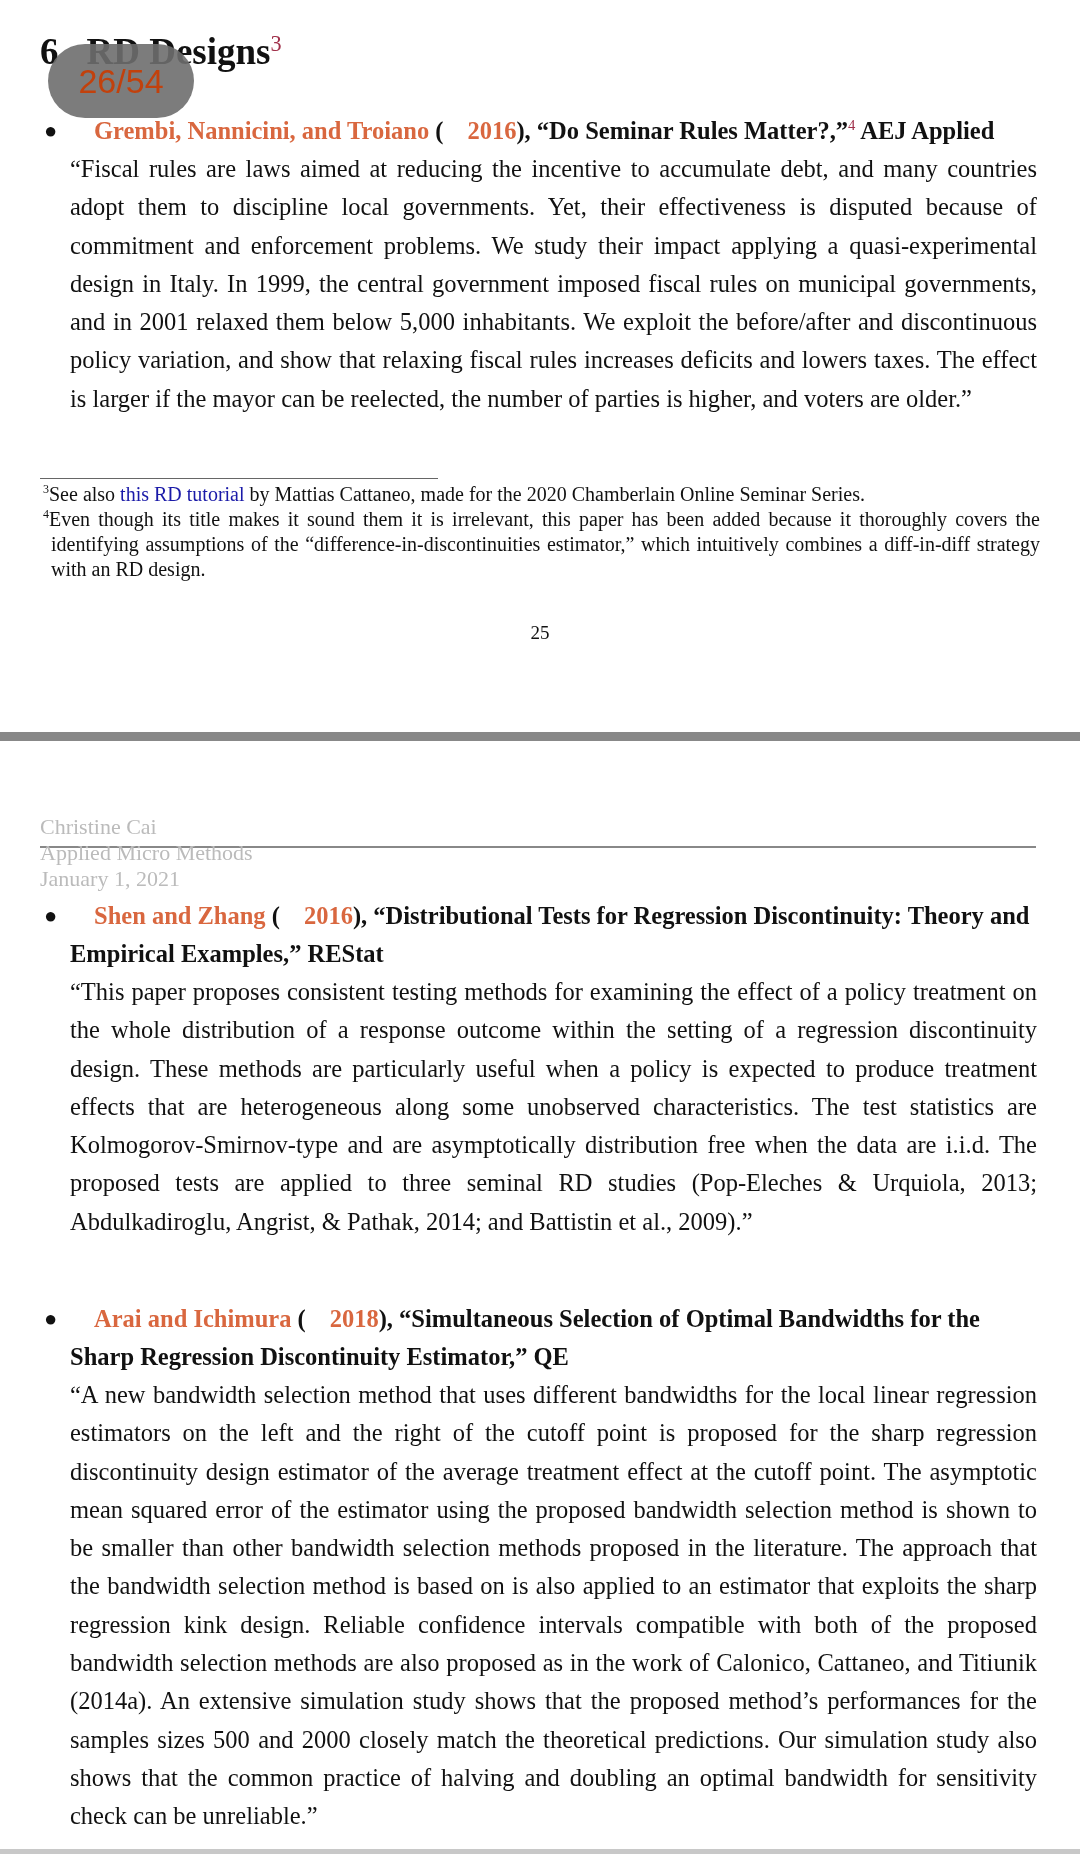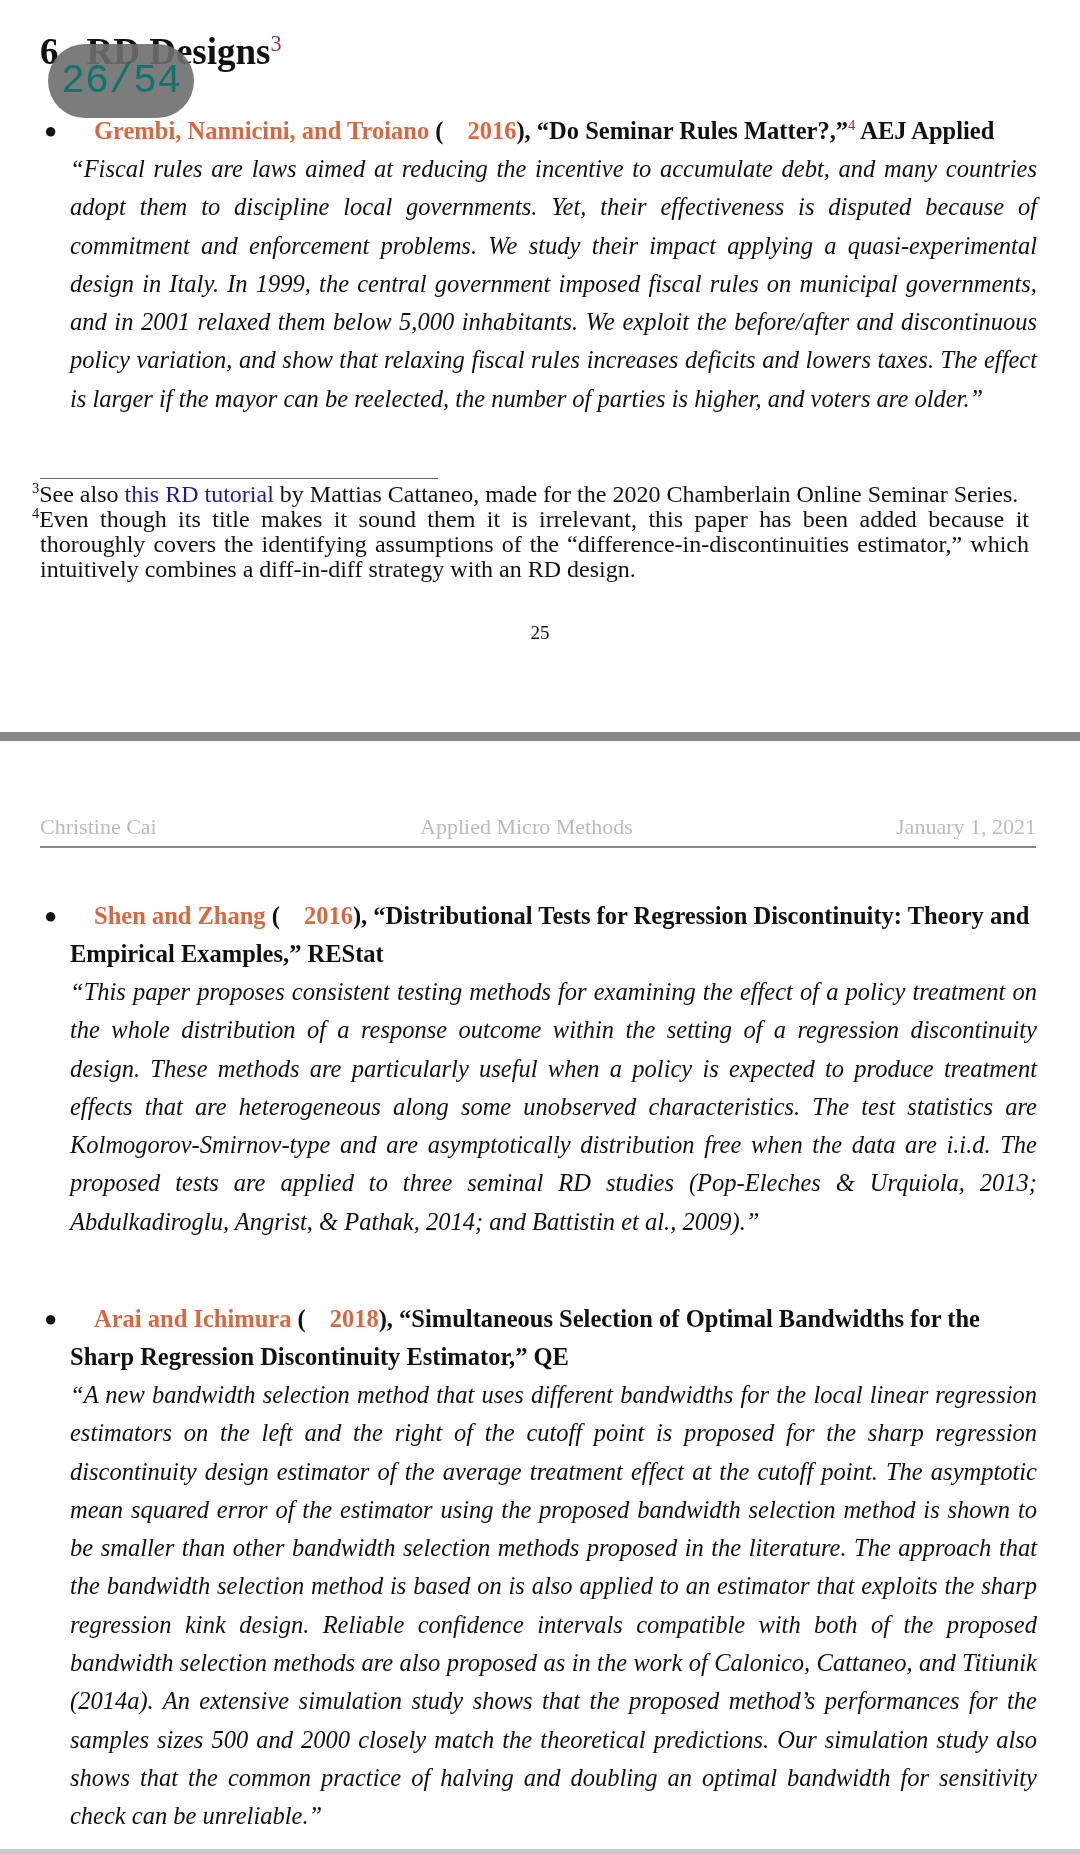--- a/index.html
+++ b/index.html
@@ -7,39 +7,39 @@
          font-family:"DejaVu Serif","Liberation Serif",serif; color:#111; }
   .page { position:absolute; left:0; width:1080px; background:#fff; }
   #page1 { top:0; height:732px; }
   #page2 { top:741px; height:1113px; }
   .separator { position:absolute; left:0; top:732px; width:1080px; height:9px; background:#888; }
   h1.section { position:absolute; left:40px; top:30px; margin:0; font-size:37px; font-weight:bold;
                font-family:"Liberation Serif",serif; letter-spacing:0; }
   h1.section .num { margin-right:28px; }
   sup.fn { color:#a0304a; font-size:60%; font-weight:normal; vertical-align:super; line-height:0; }
   .pagebadge { position:absolute; left:48px; top:44px; width:146px; height:74px; border-radius:37px;
-               background:rgba(110,110,110,0.9); color:#0f766e; font-family:Liberation Mono, monospace;
-               font-size:40px; display:flex; align-items:center; justify-content:center; z-index:5; }
+               background:rgba(110,110,110,0.9); color:#c2410c; font-family:Liberation Sans, sans-serif;
+               font-size:34px; display:flex; align-items:center; justify-content:center; z-index:5; }
   .entry { position:absolute; left:40px; width:997px; font-family:"Liberation Serif",serif; }
   .entry .head { position:relative; padding-left:30px; font-size:24.5px; line-height:38px; font-weight:bold; }
   .entry .bullet { position:absolute; left:4px; top:0; font-size:22px; }
   .author { color:#d9673f;margin-left:24px; }
-  .entry .abstract { padding-left:30px; font-size:24.5px; line-height:38.3px; text-align:justify; margin:0;font-style:italic; }
+  .entry .abstract { padding-left:30px; font-size:24.5px; line-height:38.3px; text-align:justify; margin:0; }
   .fnrule { position:absolute; left:40px; top:478px; width:398px; height:1px; background:#666; }
-  .footnotes { position:absolute; left:32px; top:482px; width:997px; font-family:"Liberation Serif",serif;
-               font-size:24px; line-height:25px; }
+  .footnotes { position:absolute; left:43px; top:482px; width:997px; font-family:"Liberation Serif",serif;
+               font-size:20px; line-height:25px; }
   .footnotes p { margin:0; text-align:justify; }
   .footnotes .fn2 { padding-left:8px; text-indent:-8px; }
   .footnotes sup { font-size:60%; vertical-align:super; line-height:0; }
   .link { color:#1a1aa8; }
   .pagenum { position:absolute; left:0; width:1080px; top:622px; text-align:center; font-family:"Liberation Serif",serif;
              font-size:19px; }
   .runhead { position:absolute; left:40px; width:996px; top:814px; height:30px; display:flex;
              justify-content:space-between; font-family:"Liberation Serif",serif; font-size:22px; color:#bbb;
-             border-bottom:2px solid #888; padding-bottom:2px; }
+             border-bottom:2px solid #888; padding-bottom:2px;flex-direction:column; }
   .bottombar { position:absolute; left:0; top:1849px; width:1080px; height:5px; background:#c8c8c8; }
 </style>
 </head>
 <body>
 
 <div class="page" id="page1">
   <h1 class="section">
     <span class="num">6</span><span>RD Designs</span><sup class="fn">3</sup>
   </h1>
 

